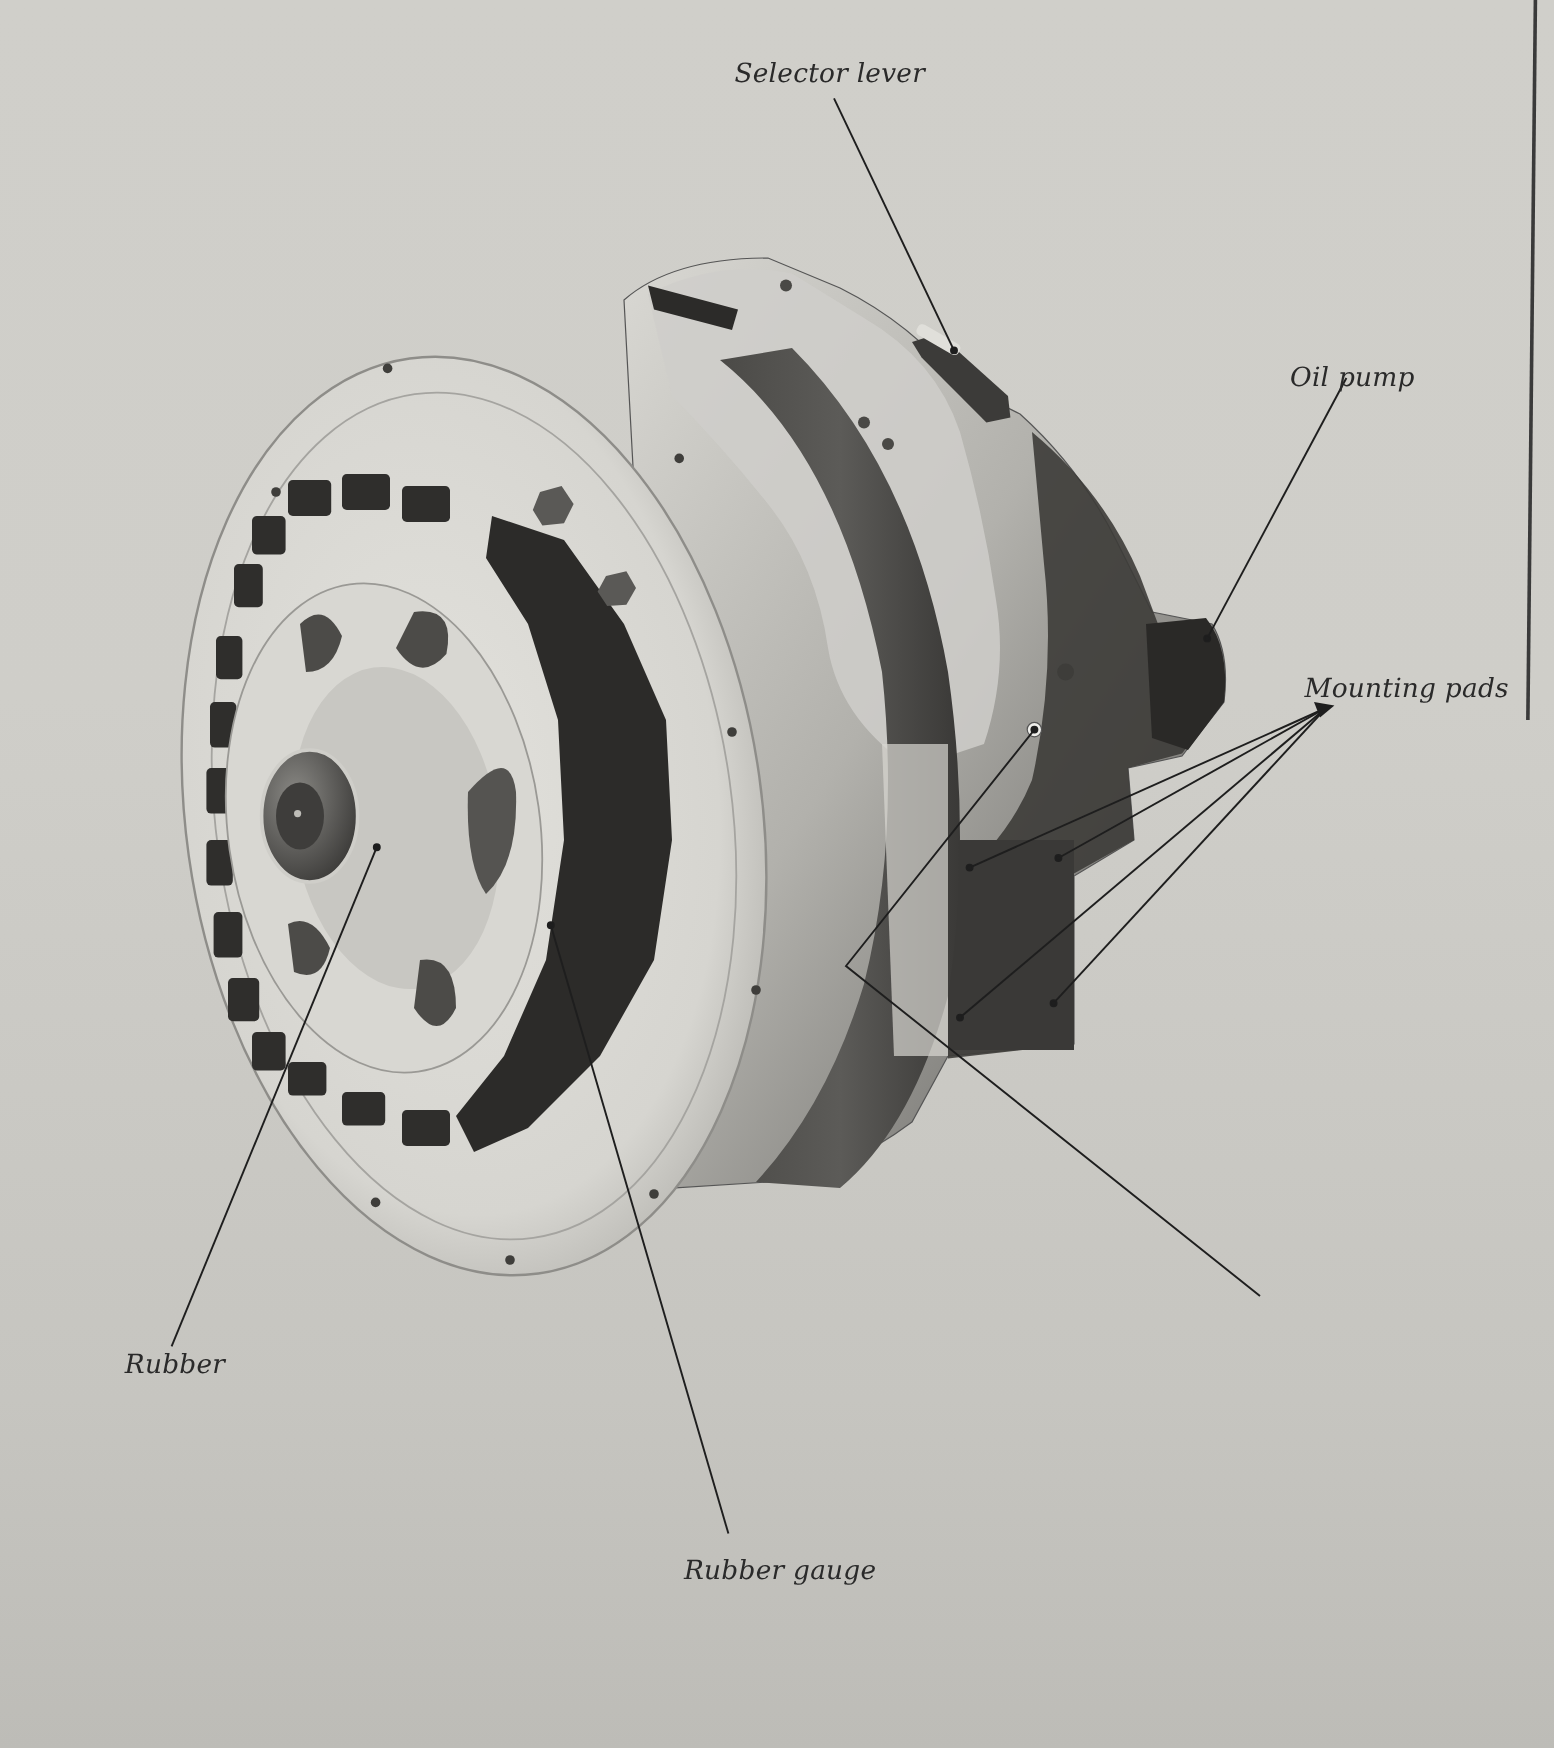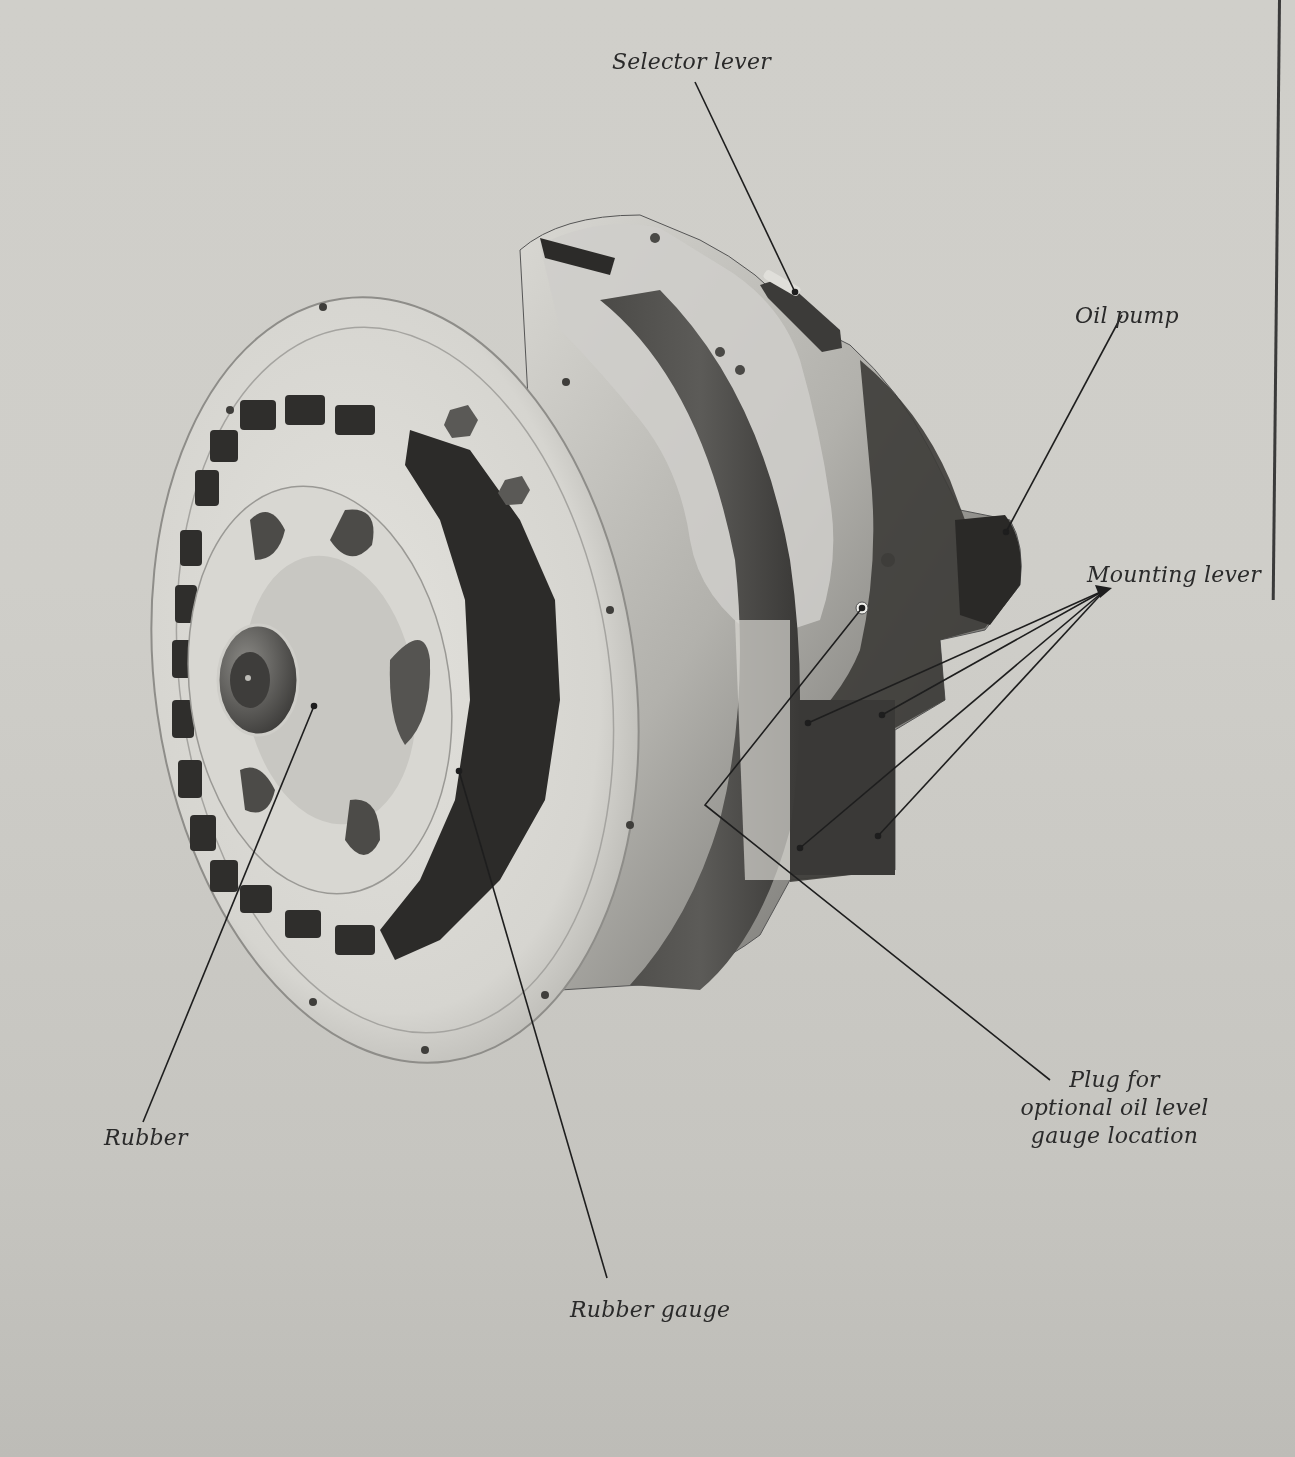--- a/index.html
+++ b/index.html
@@ -176,22 +176,17 @@
         <circle cx="459" cy="771" r="2.5" fill="#1e1e1e"></circle>
       </g>
 
     <polygon points="1095,585 1112,588 1100,598" fill="#1e1e1e"></polygon>
   </svg>
 
   <div class="page-edge"></div>
 
   <div class="callout-label" style="left:612px; top:48px;">Selector lever</div>
   <div class="callout-label" style="left:1075px; top:278px;margin-top:24px;">Oil pump</div>
-  <div class="callout-label" style="left:1087px; top:561px;">Mounting lever</div>
-  <div class="callout-label center" style="left:1007px; top:1066px; width:215px;">
-    <div>Plug for</div>
-    <div>optional oil level</div>
-    <div>gauge location</div>
-  </div>
+  <div class="callout-label" style="left:1087px; top:561px;">Mounting pads</div>
   <div class="callout-label" style="left:104px; top:1124px;">Rubber</div>
   <div class="callout-label" style="left:570px; top:1296px;">Rubber gauge</div>
 
 </div>
 
 </body></html>

